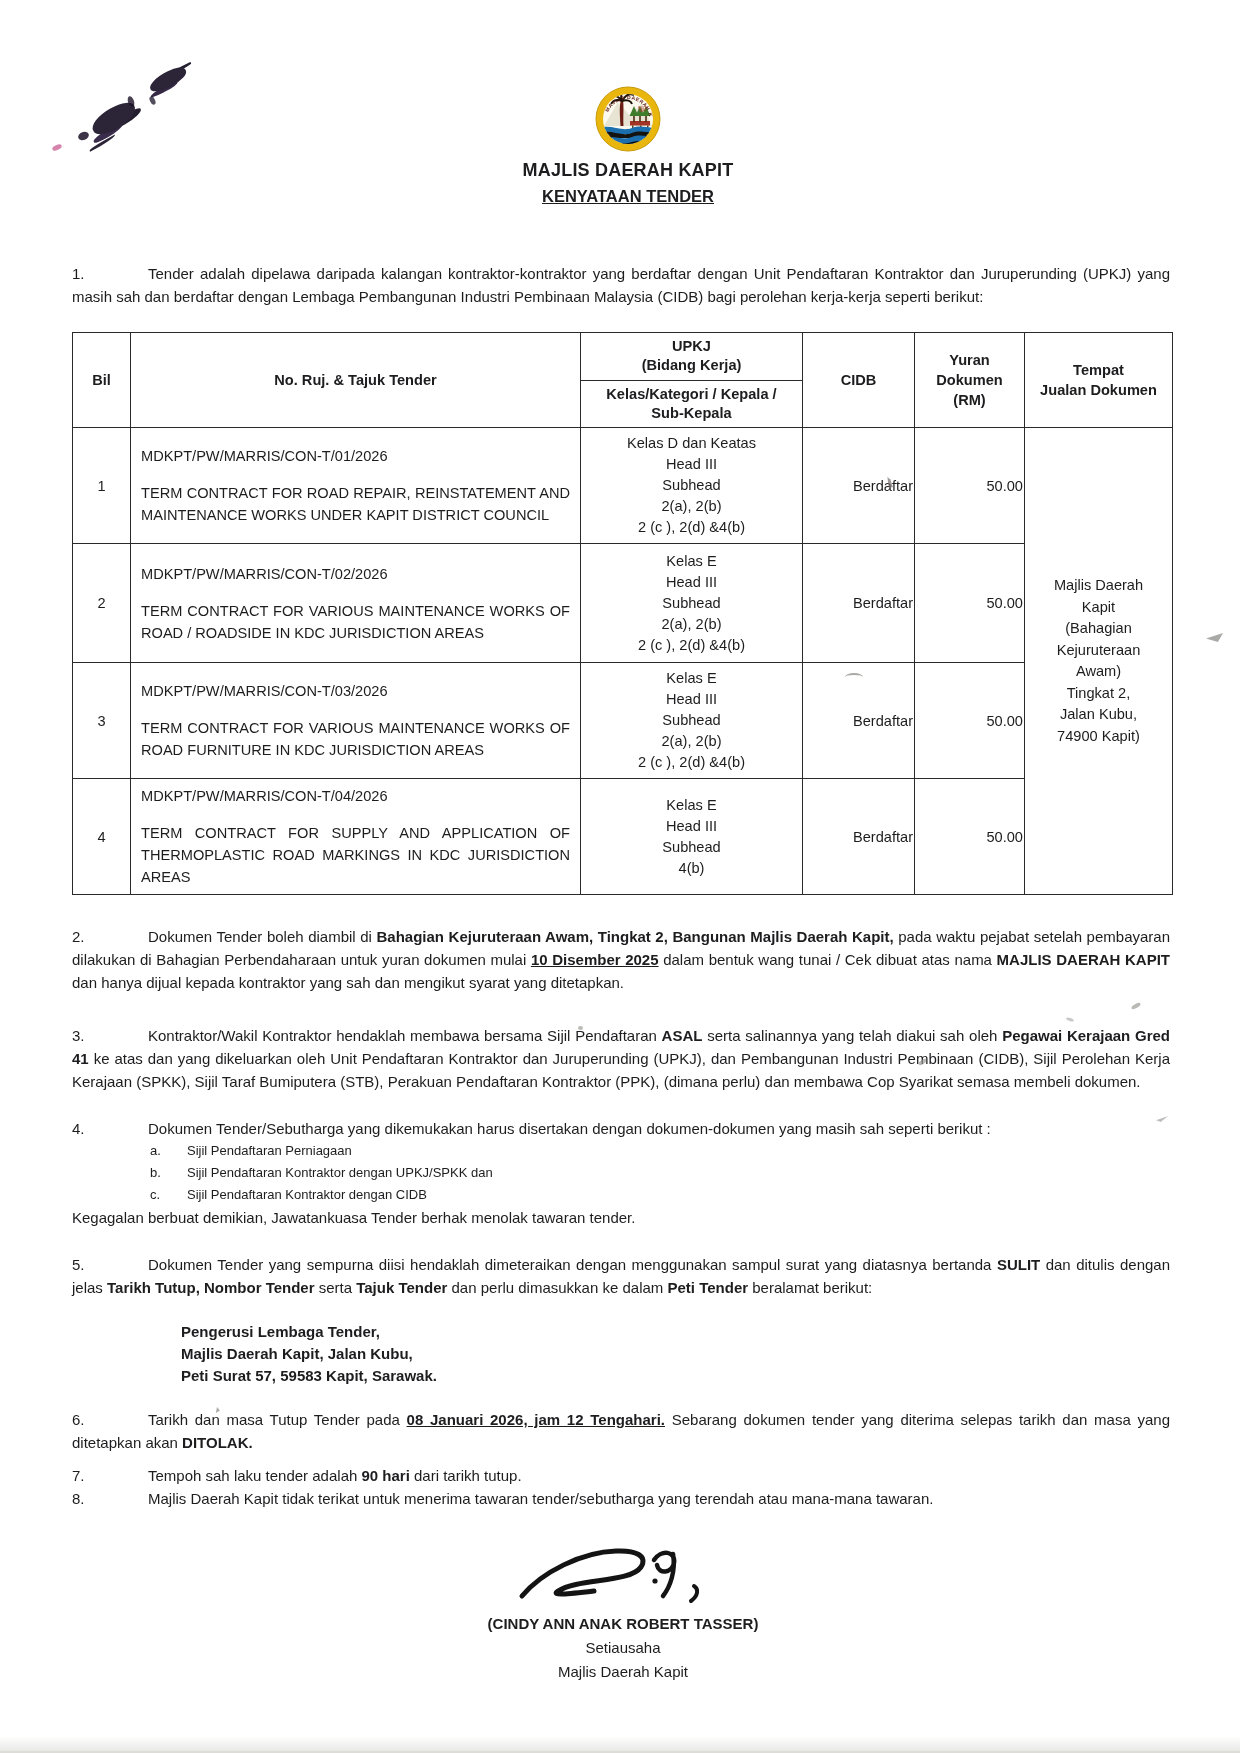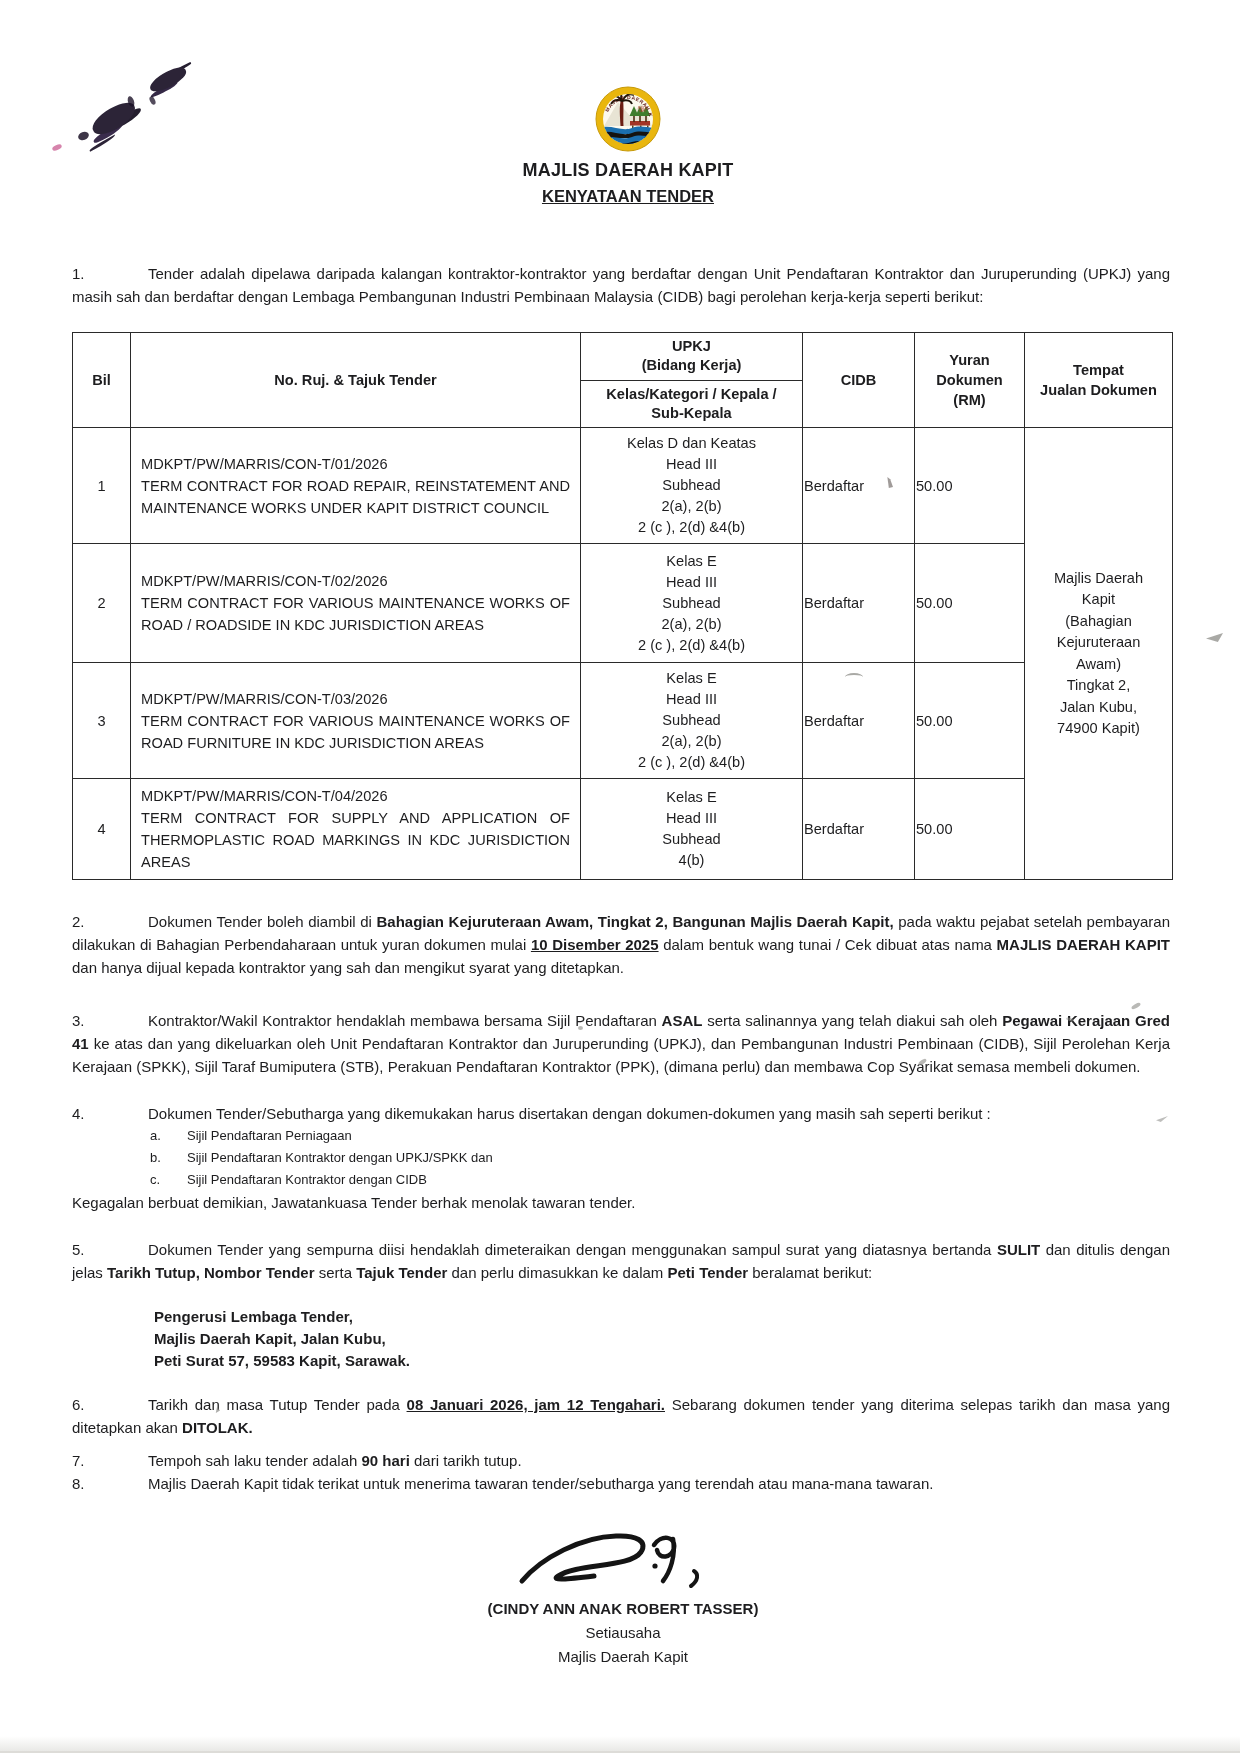--- a/index.html
+++ b/index.html
@@ -38,27 +38,27 @@
   
   table.tender{width:1100px;border-collapse:collapse;margin-top:24px;table-layout:fixed;}
   table.tender td,table.tender th{border:1.7px solid #2a2a2a;font-size:14.6px;vertical-align:middle;}
   th.h{font-weight:bold;text-align:center;line-height:20px;padding:2px 4px;}
   th.h-upkj{padding:0;}
   .upkj-top,.upkj-sub{height:46.5px;display:flex;flex-direction:column;align-items:center;justify-content:center;line-height:19px;font-weight:bold;}
   .upkj-top{border-bottom:1.7px solid #2a2a2a;}
   td.c-bil{text-align:center;}
   td.c-ref{padding:6px 10px 6px 10px;vertical-align:middle;}
   .ref-no{text-align:left;line-height:22px;}
-  .ref-title{text-align:justify;line-height:22px;}
+  .ref-title{text-align:justify;line-height:22px;margin-top:15px;}
   td.c-upkj{text-align:center;line-height:21px;padding:3px 2px;}
-  td.c-cidb,td.c-fee{text-align:left;}
+  td.c-cidb,td.c-fee{text-align:right;}
   td.c-place{text-align:center;line-height:21.5px;}
 
   
-  .address{margin:22px 0 0 82px;font-weight:bold;font-size:15px;line-height:22px;}
+  .address{margin:22px 0 0 109px;font-weight:bold;font-size:15px;line-height:22px;}
   .sig-block{margin-top:24px;text-align:center;transform:translateX(2px);}
   .sig-svg{display:block;margin:0 auto -14px auto;}
   .sig-name{font-weight:bold;font-size:15px;line-height:24px;}
   .sig-line{font-size:15px;line-height:24px;}
 
   
   .art{position:absolute;pointer-events:none;}
   .blob{background:#1b1227;opacity:.92;}
   .smudge-a{left:148px;top:72px;width:40px;height:15px;border-radius:60% 45% 55% 50%;transform:rotate(-27deg);
     box-shadow:-8px 7px 0 -5px #241737,14px -4px 0 -6px #140d20;}

